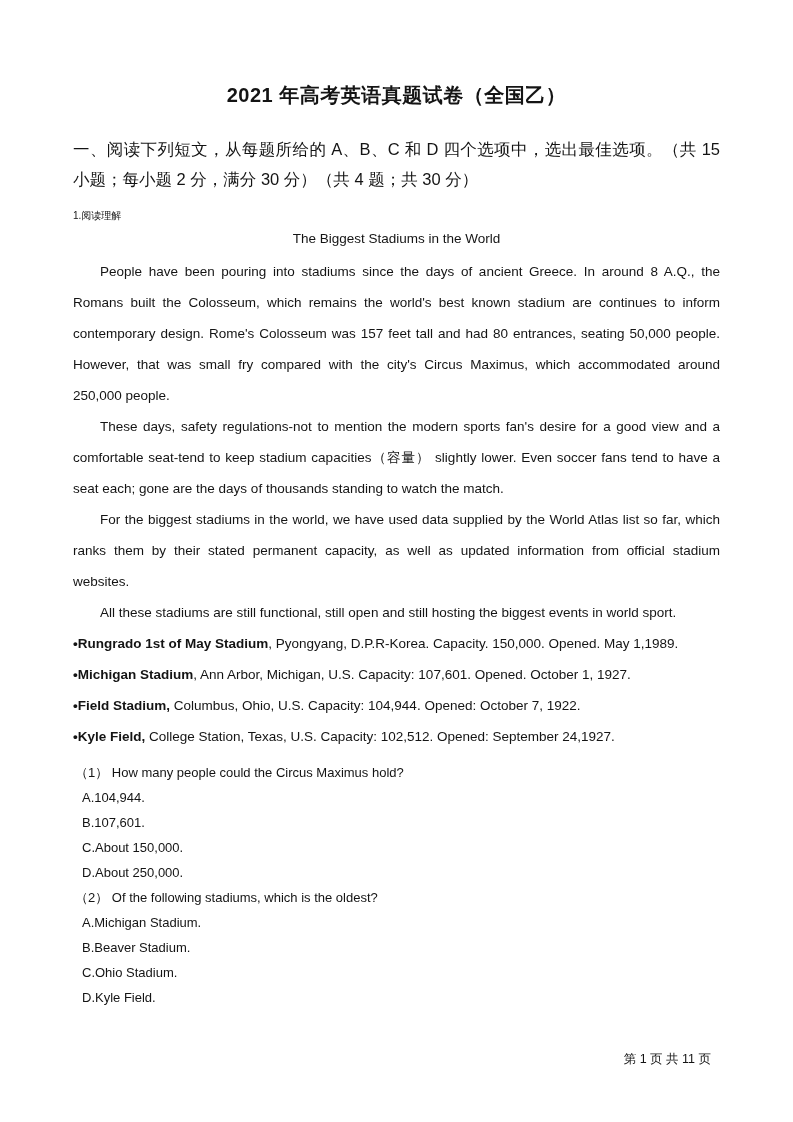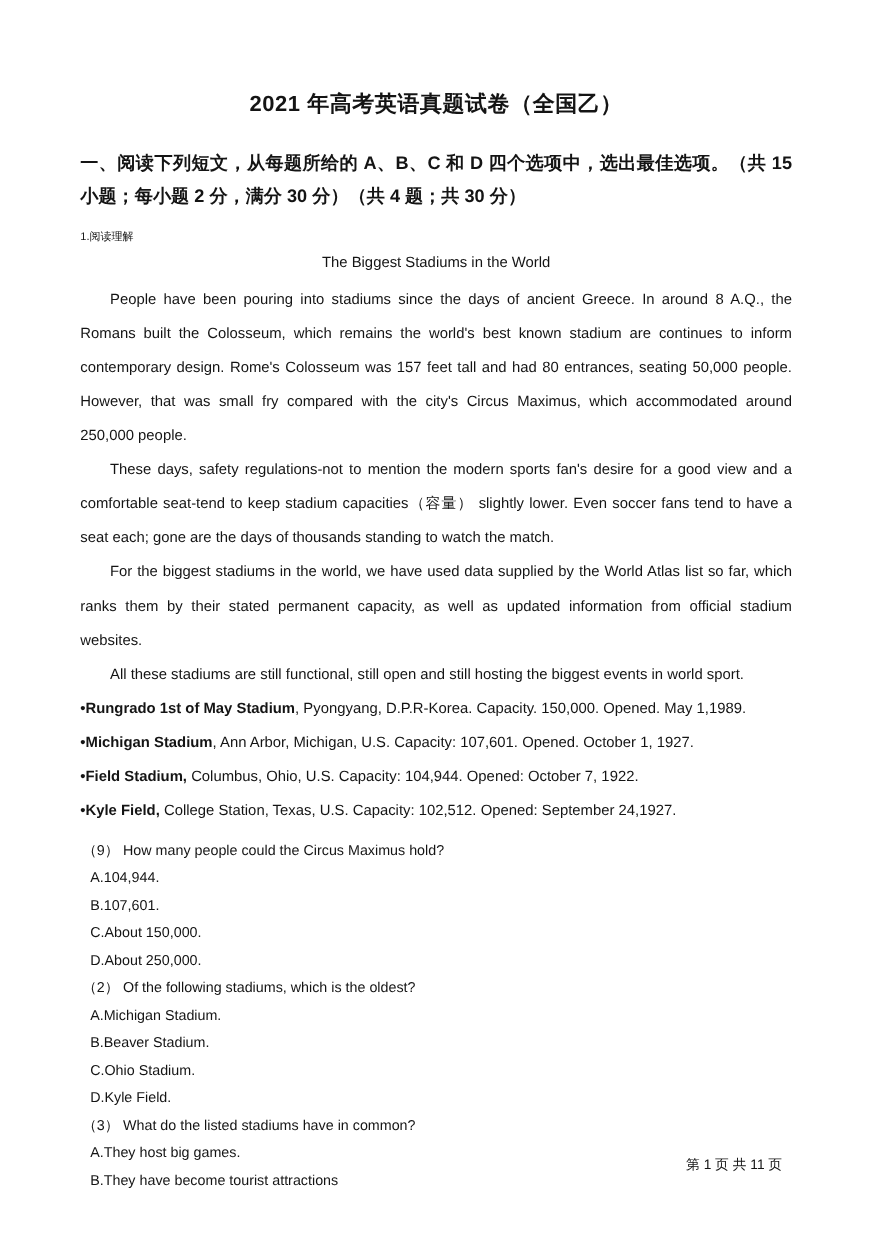--- a/index.html
+++ b/index.html
@@ -27,21 +27,21 @@
     margin: 82px 0 0 0;
     font-size: 20px;
     font-weight: bold;
     text-align: center;
     letter-spacing: 0.5px;
     line-height: 26px;
   }
   .instructions {
     margin: 26px 0 0 0;
     font-size: 16.5px;
-    font-weight: bold;
+    font-weight: normal;
     line-height: 30px;
     text-align: justify;
   }
   .subsection {
     margin: 12px 0 0 0;
     font-size: 10px;
     line-height: 19px;
   }
   .passage-title {
     margin: 2px 0 0 0;
@@ -121,38 +121,33 @@
   <div class="bullets">
     <p class="bullet"><span class="bullet-char">•</span><span class="b">Rungrado 1st of May Stadium</span><span>, Pyongyang, D.P.R-Korea. Capacity. 150,000. Opened. May 1,1989.</span></p>
     <p class="bullet"><span class="bullet-char">•</span><span class="b">Michigan Stadium</span><span>, Ann Arbor, Michigan, U.S. Capacity: 107,601. Opened. October 1, 1927.</span></p>
     <p class="bullet"><span class="bullet-char">•</span><span class="b">Field Stadium,</span><span> Columbus, Ohio, U.S. Capacity: 104,944. Opened: October 7, 1922.</span></p>
     <p class="bullet"><span class="bullet-char">•</span><span class="b">Kyle Field,</span><span> College Station, Texas, U.S. Capacity: 102,512. Opened: September 24,1927.</span></p>
   </div>
 
   <div class="questions">
 
     <div class="question">
-      <p class="q-prompt">（9） How many people could the Circus Maximus hold?</p>
+      <p class="q-prompt">（1） How many people could the Circus Maximus hold?</p>
       <p class="q-option">A.104,944.</p>
       <p class="q-option">B.107,601.</p>
       <p class="q-option">C.About 150,000.</p>
       <p class="q-option">D.About 250,000.</p>
     </div>
 
     <div class="question">
       <p class="q-prompt">（2） Of the following stadiums, which is the oldest?</p>
       <p class="q-option">A.Michigan Stadium.</p>
       <p class="q-option">B.Beaver Stadium.</p>
       <p class="q-option">C.Ohio Stadium.</p>
       <p class="q-option">D.Kyle Field.</p>
     </div>
 
-    <div class="question">
-      <p class="q-prompt">（3） What do the listed stadiums have in common?</p>
-      <p class="q-option">A.They host big games.</p>
-      <p class="q-option">B.They have become tourist attractions</p>
-    </div>
 
   </div>
 
   <div class="footer">第 1 页 共 11 页</div>
 
 </div>
 
 </body></html>

